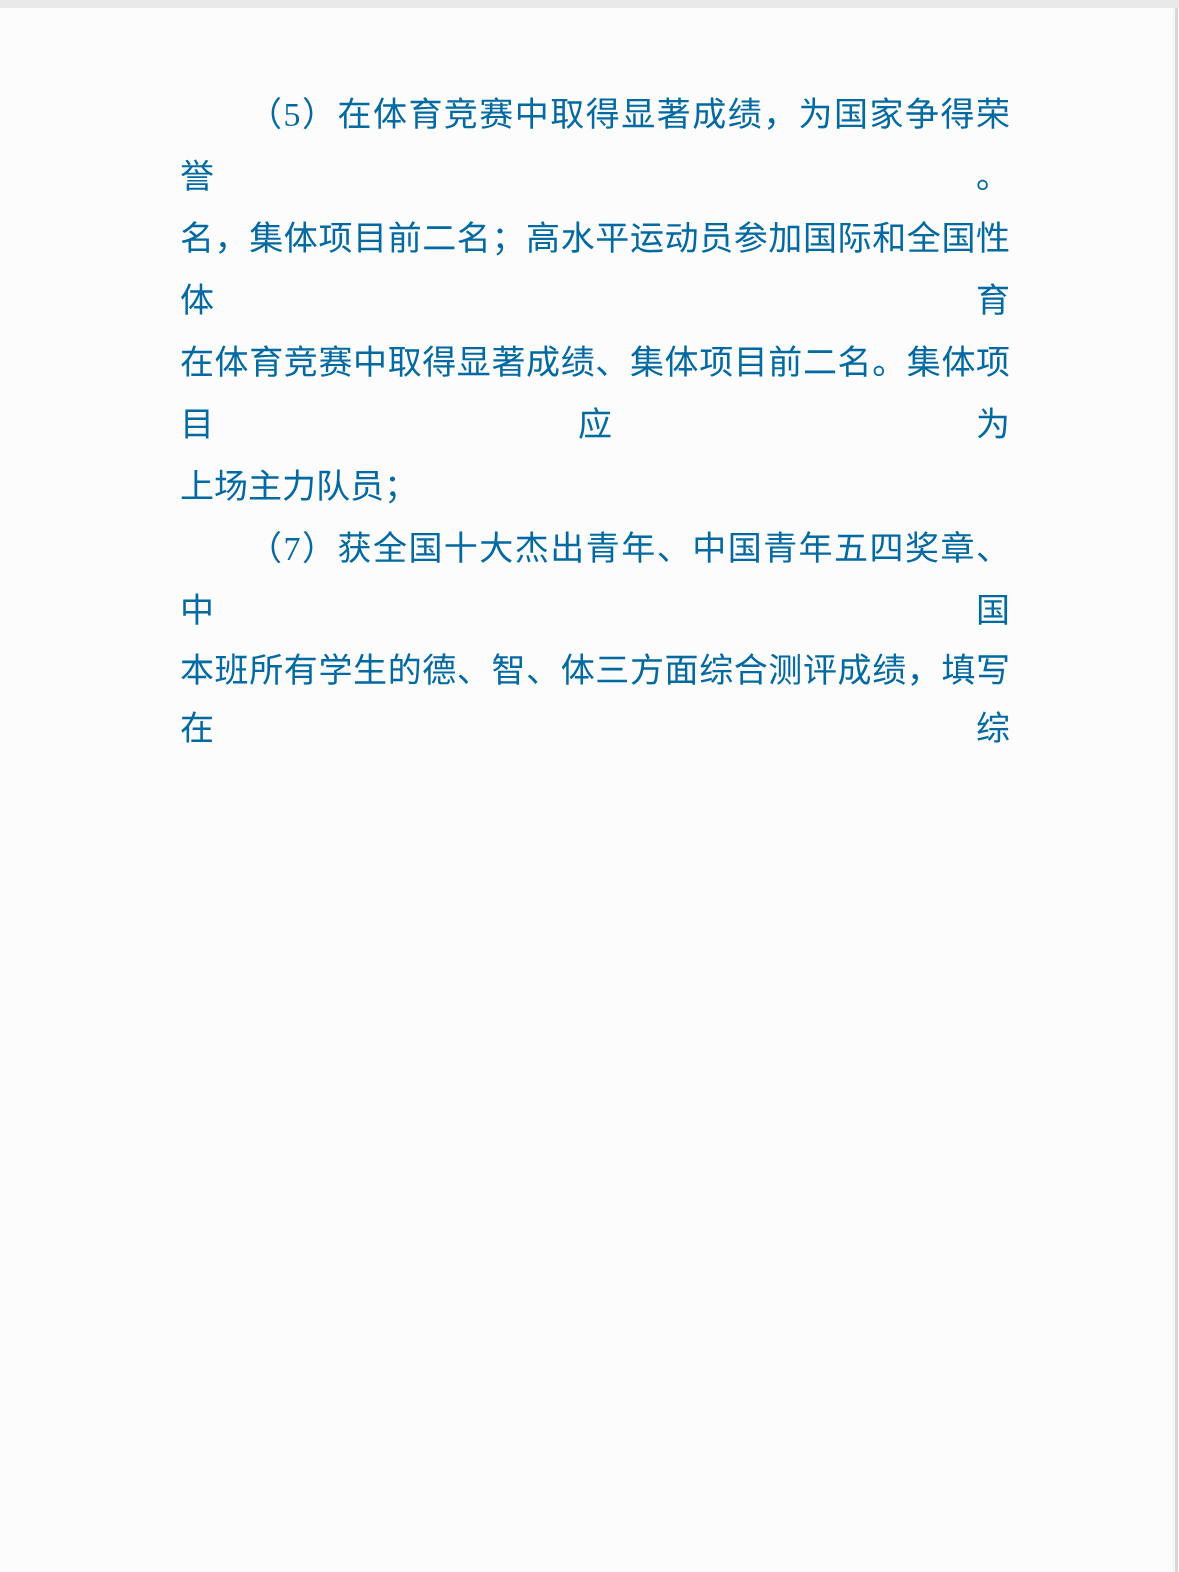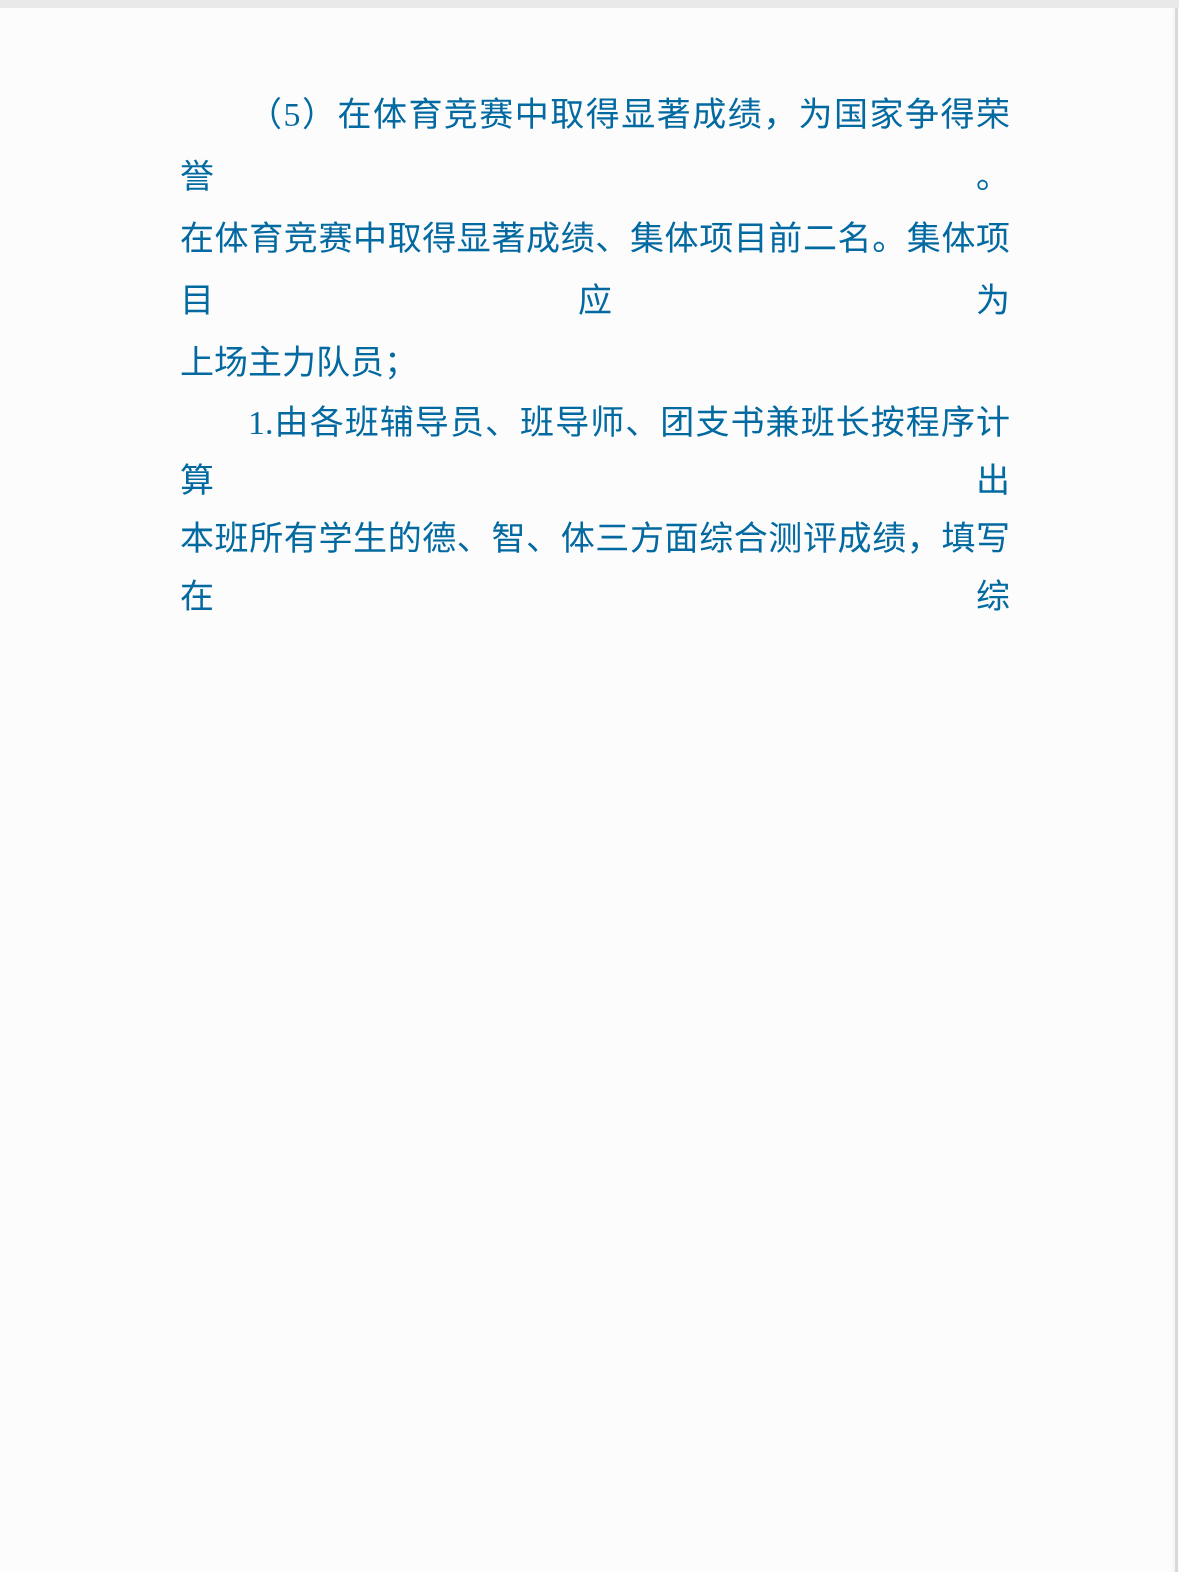--- a/index.html
+++ b/index.html
@@ -60,33 +60,34 @@
 </head>
 <body>
 
 <div class="page">
   <div class="scan-edge"></div>
 
   <main class="content">
 
     <p class="para">
       <span class="line indent">（5）在体育竞赛中取得显著成绩，为国家争得荣誉。</span>
+      <span class="line">名，集体项目前二名；高水平运动员参加国际和全国性体育</span>
       <span class="line">在体育竞赛中取得显著成绩、集体项目前二名。集体项目应为</span>
       <span class="line short">上场主力队员；</span>
     </p>
 
 
     <p class="para">
+      <span class="line indent">（7）获全国十大杰出青年、中国青年五四奖章、中国</span>
     </p>
 
 
 
     <div class="sec2">
       <p class="para">
-        <span class="line indent">1.由各班辅导员、班导师、团支书兼班长按程序计算出</span>
         <span class="line">本班所有学生的德、智、体三方面综合测评成绩，填写在综</span>
 
       </p>
 
     </div>
   </main>
 
 </div>
 
 </body></html>

